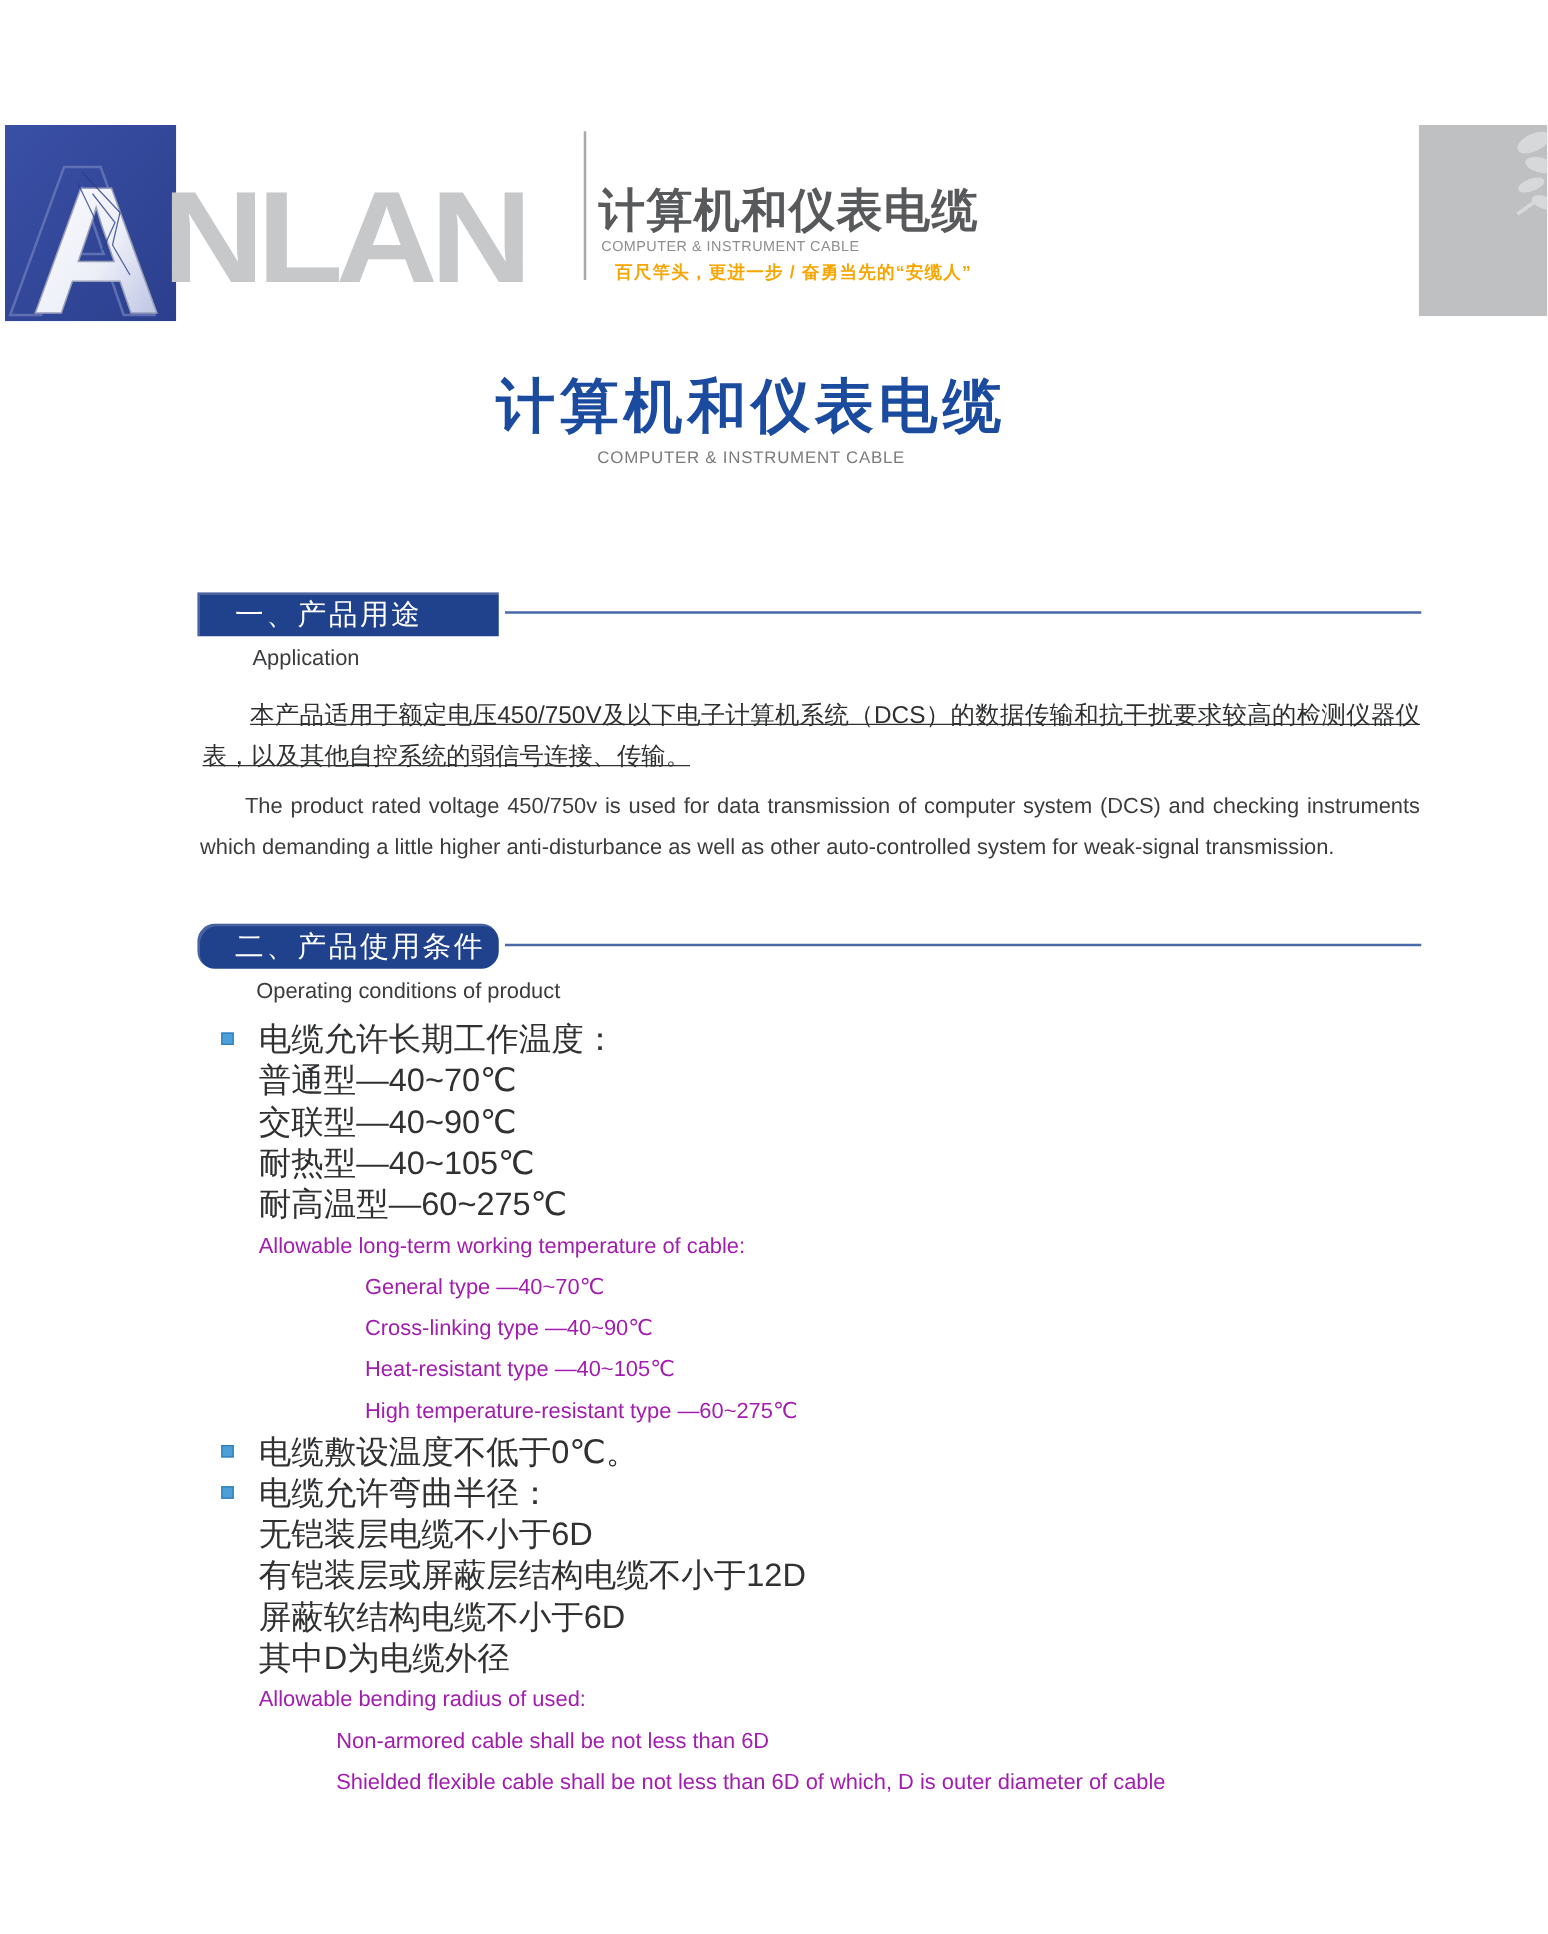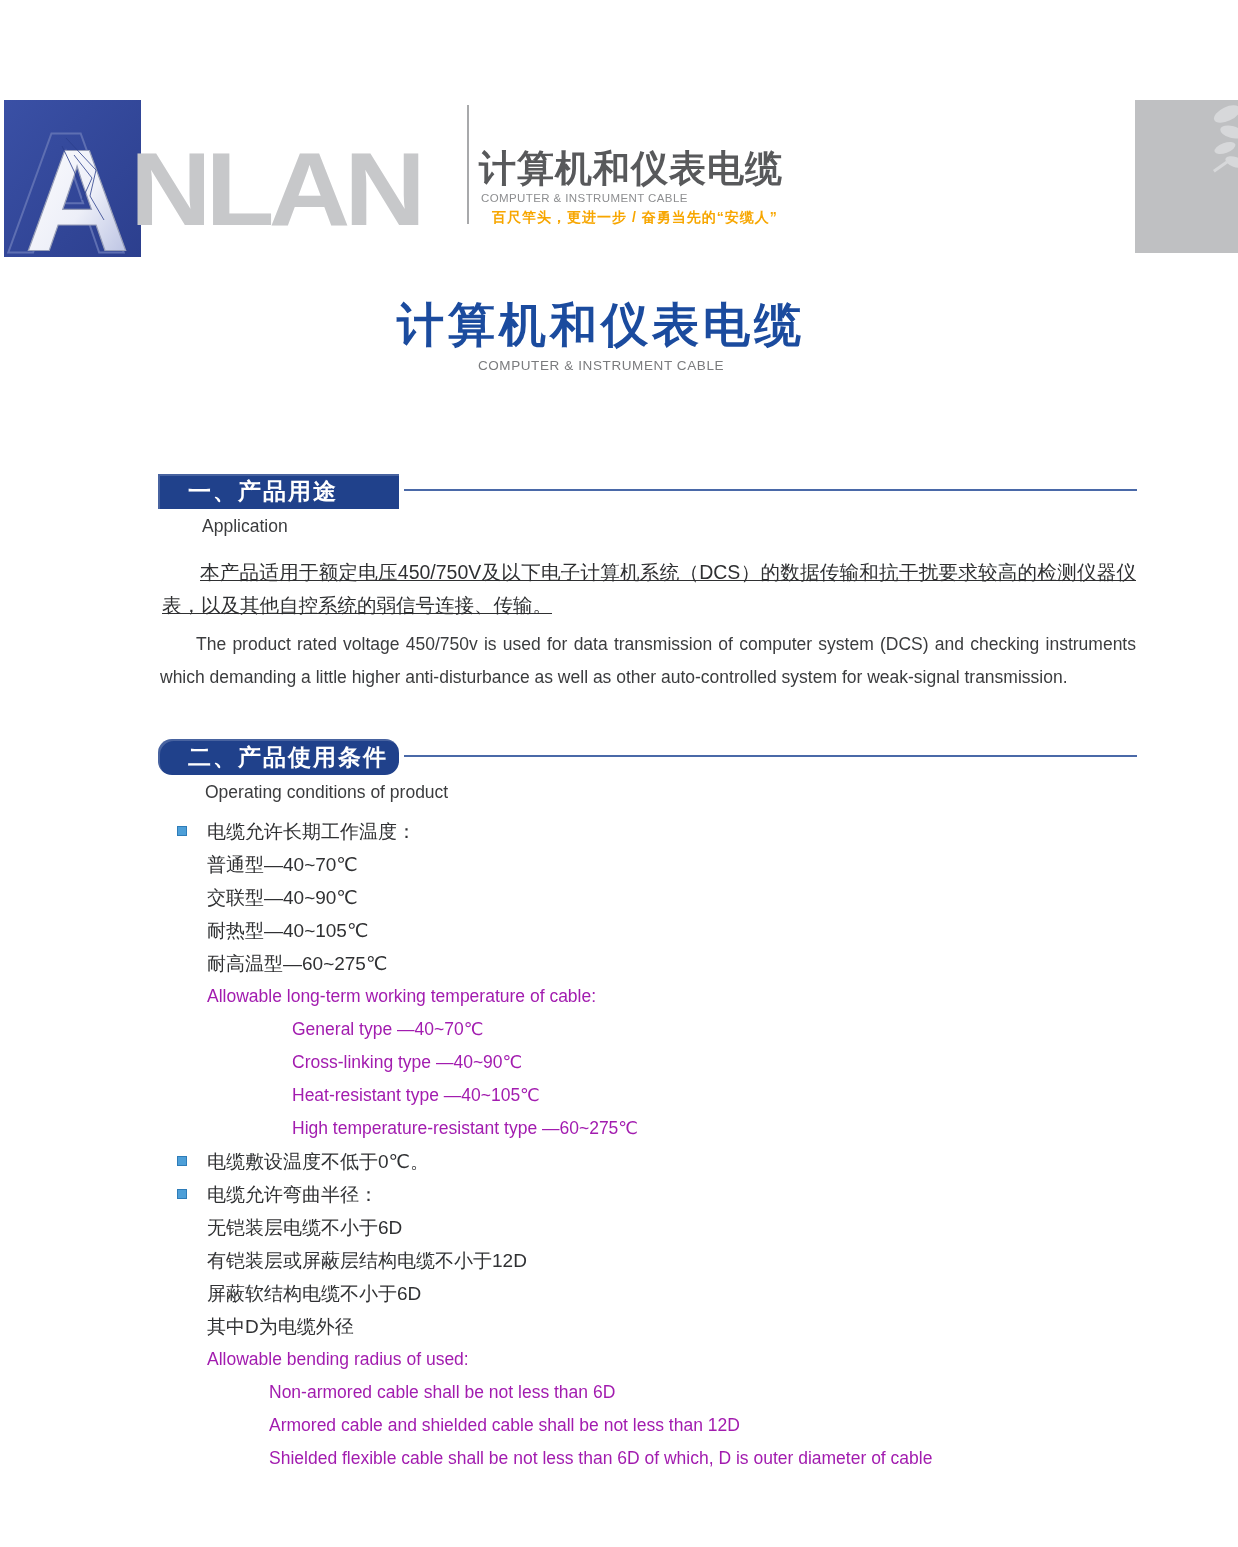--- a/index.html
+++ b/index.html
@@ -23,42 +23,42 @@
   .corner-decor{left:1135px;top:100px;width:103px;height:153px;}
 
   
   .page-title-cn{left:-18px;top:294px;width:1238px;text-align:center;
     font-size:47px;font-weight:bold;color:#1B4B9E;letter-spacing:4px;}
   .page-title-en{left:-18px;top:358px;width:1238px;text-align:center;
     font-size:13.5px;color:#7A7B7D;letter-spacing:.6px;}
 
   
   .sec-bar{width:241px;height:35px;background:#20418B;color:#ffffff;
-    font-size:23px;font-weight:bold;letter-spacing:2px;
+    font-size:23px;font-weight:normal;letter-spacing:2px;
     display:flex;align-items:center;padding-left:30px;box-sizing:border-box;
     box-shadow:inset 2px 2px 0 rgba(255,255,255,.18);}
   .sec1-bar{left:158px;top:474px;}
   .sec2-bar{left:158px;top:739px;height:36px;border-radius:14px;}
   .sec-rule{height:2px;background:#4A69A8;width:733px;left:404px;}
   .sec1-rule{top:489px;}
   .sec2-rule{top:755px;}
   .sec-sub{font-size:17.5px;color:#3B3C3E;}
   .sec1-sub{left:202px;top:516px;}
   .sec2-sub{left:205px;top:782px;}
 
   
   .para{color:#2F3032;text-align:justify;}
   .para-cn{left:162px;top:556px;width:974px;font-size:19.5px;line-height:33px;text-indent:38px;text-decoration:underline;}
   .para-en{left:160px;top:628px;width:976px;font-size:17.5px;line-height:33px;text-indent:36px;color:#3B3C3E;}
 
   
   .cond-list{left:162px;top:815px;width:980px;}
   .li{position:relative;height:33px;color:#303133;}
   .li-text{display:block;line-height:33px;white-space:nowrap;}
-  .li.cn .li-text{font-size:19px;}
+  .li.cn .li-text{font-size:26px;}
   .li.en .li-text{font-size:17.5px;color:#a21caf;}
   .ind0 .li-text{padding-left:45px;}
   .ind1 .li-text{padding-left:130px;}
   .ind2 .li-text{padding-left:107px;}
   .bullet{position:absolute;left:15px;top:11px;width:10px;height:10px;
     background:#4D9FD8;border:1px solid #2E7CB8;box-sizing:border-box;}
 </style>
 </head>
 <body>
 
@@ -177,18 +177,15 @@
     <div class="li cn ind0">
       <span class="li-text">其中D为电缆外径</span>
     </div>
     <div class="li en ind0">
       <span class="li-text">Allowable bending radius of used:</span>
     </div>
     <div class="li en ind2">
       <span class="li-text">Non-armored cable shall be not less than 6D</span>
     </div>
     <div class="li en ind2">
-      <span class="li-text">Armored cable and shielded cable shall be not less than 12D</span>
-    </div>
-    <div class="li en ind2">
       <span class="li-text">Shielded flexible cable shall be not less than 6D of which, D is outer diameter of cable</span>
     </div>
   </div>
 
 </body></html>

